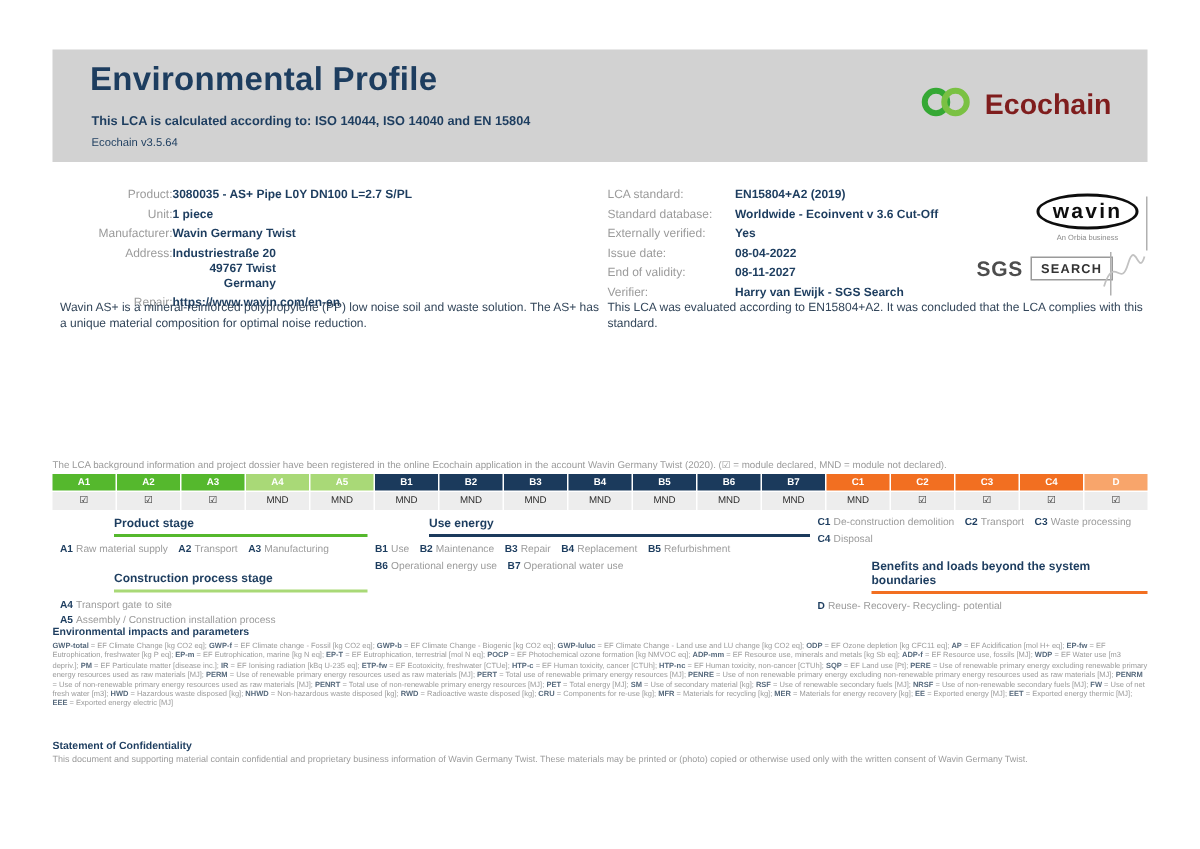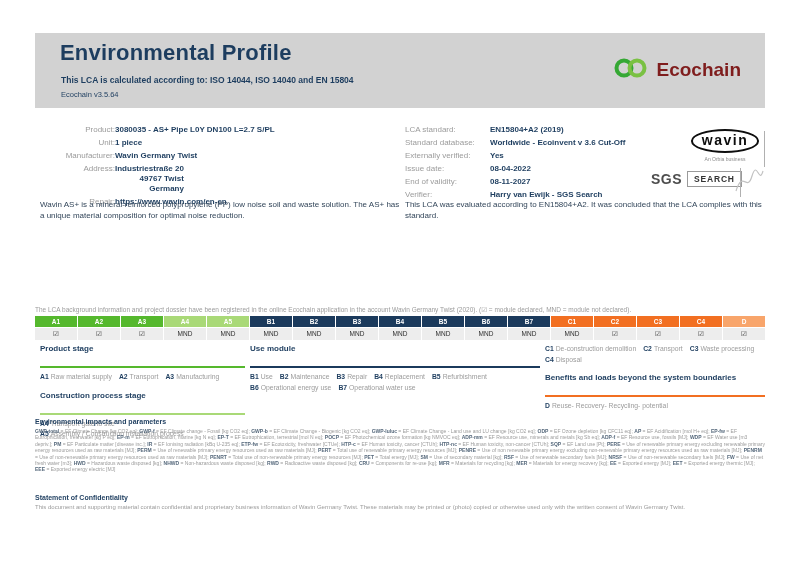--- a/index.html
+++ b/index.html
@@ -47,21 +47,21 @@
   .construction { background:#a9d977; }
   .use          { background:#1b3a5c; }
   .eol          { background:#f26f21; }
   .benefits     { background:#f8a56b; }
   
   .stage-col { position:absolute; top:344px; }
   .stage-col1 { left:40px;  width:205px; }
   .stage-col2 { left:250px; width:290px; }
   .stage-col3 { left:545px; width:220px; }
   .stage-block { margin-bottom:8px; }
-  .stage-heading { font-size:8px; font-weight:700; color:#1d3d5f; padding-bottom:13px; border-bottom:2px solid #ccc; margin-bottom:4px; }
+  .stage-heading { font-size:8px; font-weight:700; color:#1d3d5f; padding-bottom:3px; border-bottom:2px solid #ccc; margin-bottom:4px;margin-left:36px; }
   .u-green      { border-color:#55b82d; }
   .u-lightgreen { border-color:#a9d977; }
   .u-navy       { border-color:#1b3a5c; }
   .u-orange     { border-color:#f26f21; }
   .sitems { font-size:6.8px; color:#9b9b9b; line-height:1.55; }
   .sitem { display:inline-block; margin-right:7px; }
   .sitems.stack .sitem { display:block; margin-right:0; }
   .scode { font-weight:700; color:#1d3d5f; margin-right:2px; }
   
   .impacts-heading { position:absolute; left:35px; top:418px; font-size:7px; font-weight:700; color:#1d3d5f; }
@@ -266,21 +266,21 @@
       <div class="sitems stack">
 
       <span class="sitem"><b class="scode">A4</b><span>Transport gate to site</span></span>
           <span class="sitem"><b class="scode">A5</b><span>Assembly / Construction installation process</span></span>
         </div>
     </div>
   </div>
 
   <div class="stage-col stage-col2">
     <div class="stage-block">
-      <div class="stage-heading u-navy">Use module</div>
+      <div class="stage-heading u-navy">Use energy</div>
       <div class="sitems">
         
       <span class="sitem"><b class="scode">B1</b><span>Use</span></span><span class="sitem"><b class="scode">B2</b><span>Maintenance</span></span><span class="sitem"><b class="scode">B3</b><span>Repair</span></span><span class="sitem"><b class="scode">B4</b><span>Replacement</span></span><span class="sitem"><b class="scode">B5</b><span>Refurbishment</span></span><span class="sitem"><b class="scode">B6</b><span>Operational energy use</span></span><span class="sitem"><b class="scode">B7</b><span>Operational water use</span></span></div>
     </div>
   </div>
 
   <div class="stage-col stage-col3">
     <div class="stage-block">
       <div class="sitems">
         

